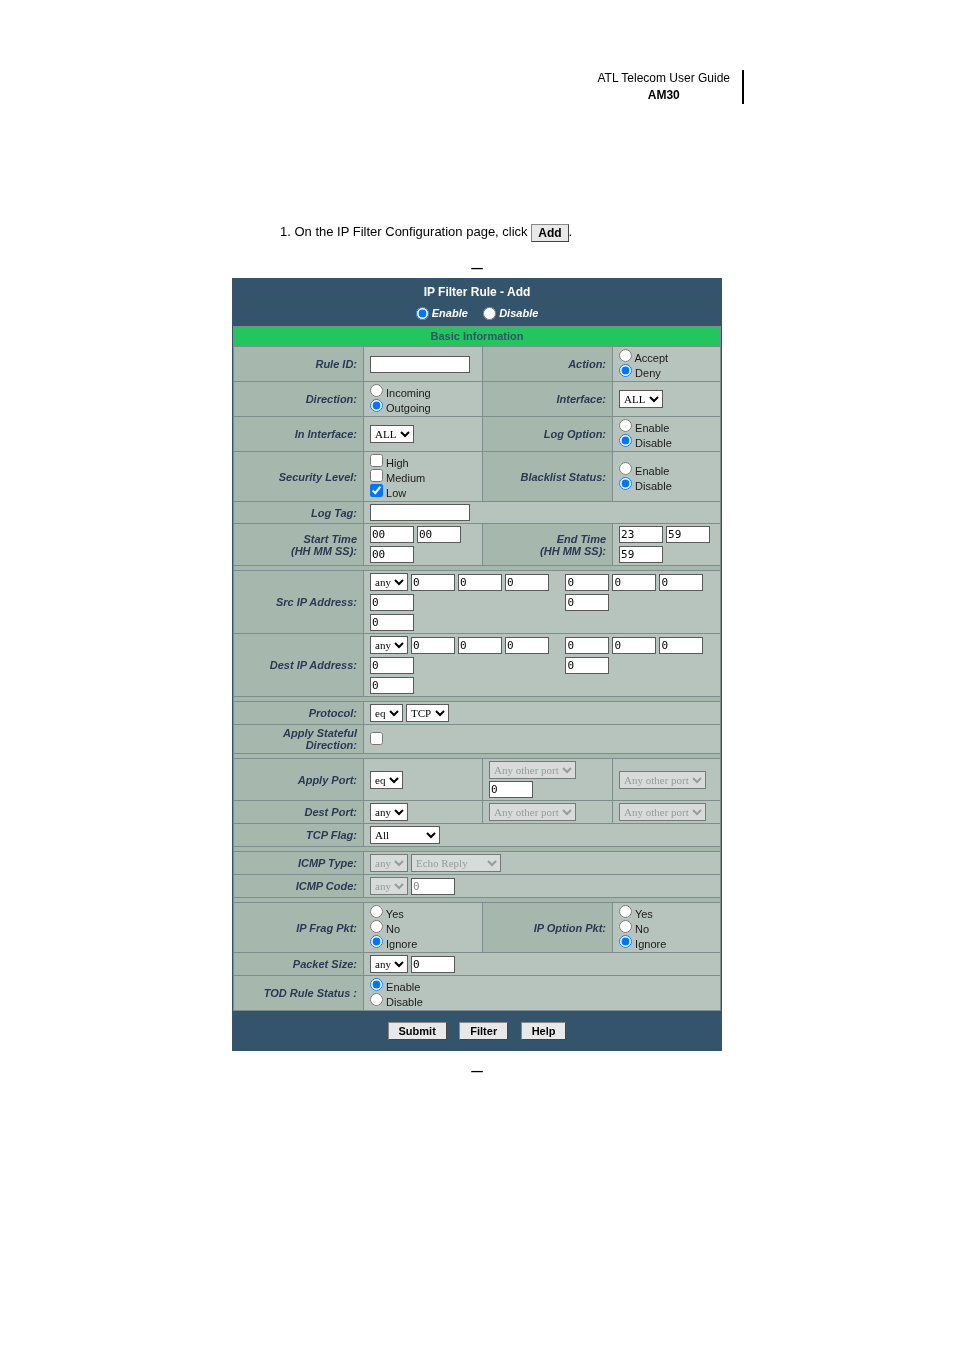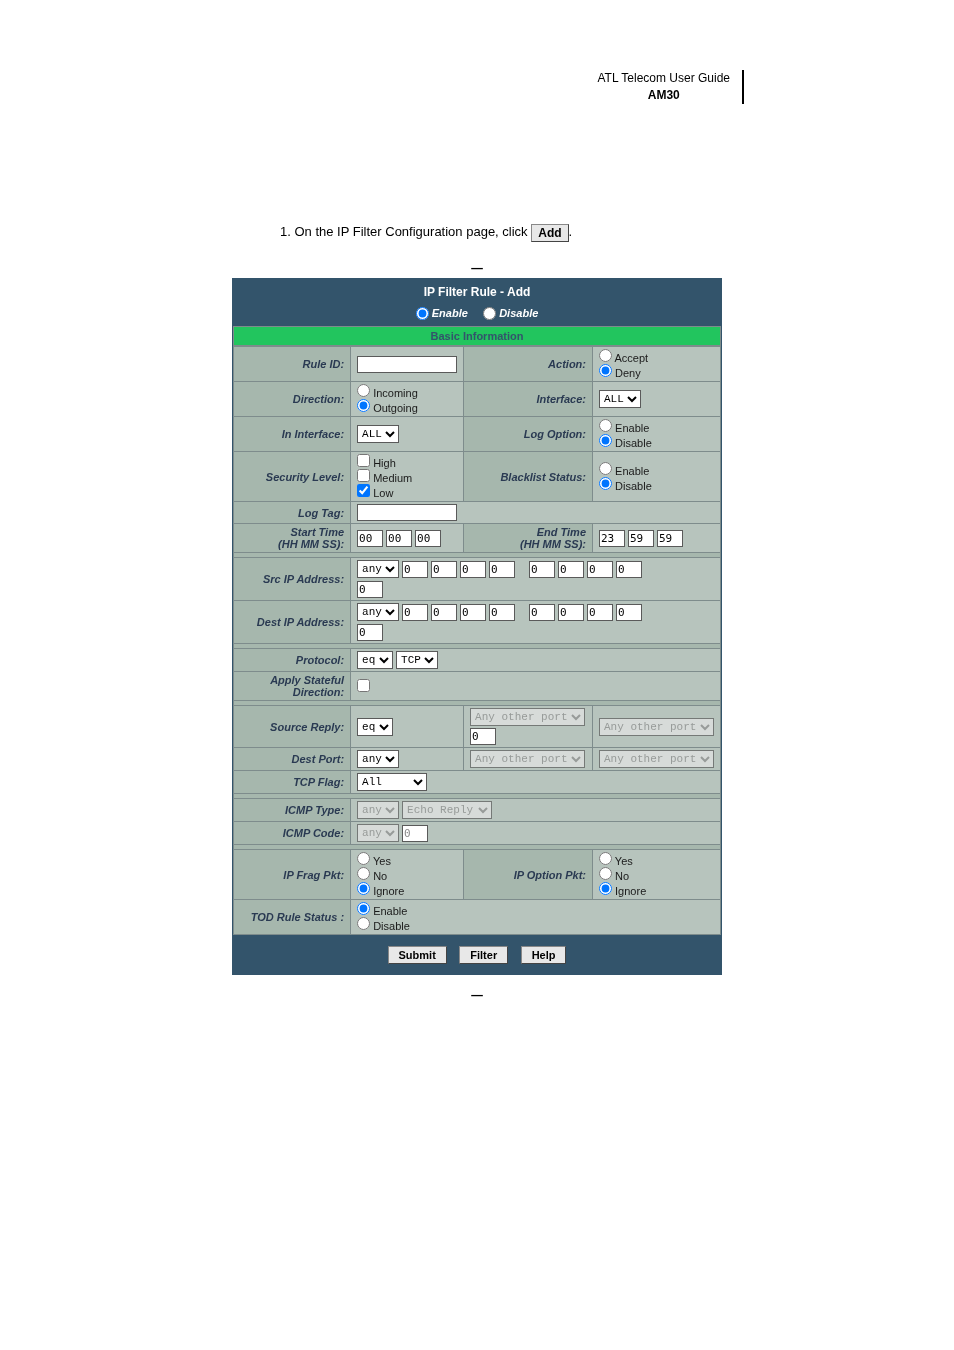--- a/index.html
+++ b/index.html
@@ -103,37 +103,37 @@
     border-top:none;
     border-bottom:none;
   }
   .radio-stack label,
   .check-stack label {
     display: block;
     font-size: 11px;
     color: #1a1a1a;
   }
   input[type="text"].tiny {
-    width: 26px;
+    width: 44px;
     height: 17px;
     font-family: monospace;
     font-size: 11px;
     padding: 0 1px;
     border: 1px solid #5a5a5a;
     background: #fff;
   }
   input[type="text"].mid {
     width: 100px;
     height: 17px;
     font-family: monospace;
     font-size: 11px;
     border: 1px solid #5a5a5a;
   }
   select {
-    font-family: Liberation Mono, monospace;
+    font-family: Liberation Serif, serif;
     font-size: 11px;
     height: 18px;
     border: 1px solid #5a5a5a;
     background: #fff;
   }
   select:disabled, input:disabled { background: #e5e5e5; color: #8a8a8a; }
   .octet-group-wrap { display:flex; gap: 14px; align-items:center; }
   .btn-row {
     background: #33546b;
     text-align: center;
@@ -317,21 +317,21 @@
       <td class="label-cell"><span>Apply Stateful</span><br><span>Direction:</span></td>
       <td class="field-cell" colspan="3">
         <input type="checkbox" style="">
       </td>
     </tr>
     <tr class="spacer-row">
           <td colspan="4"></td>
         </tr>
 
     <tr>
-      <td class="label-cell">Source Reply:</td>
+      <td class="label-cell">Apply Port:</td>
       <td class="field-cell">
         <select><option>eq</option></select>
       </td>
       <td class="field-cell">
         <select disabled=""><option>Any other port</option></select><br>
         <input type="text" class="tiny" style="margin-top: 2px;" value="0">
       </td>
       <td class="field-cell">
         <select disabled=""><option>Any other port</option></select>
       </td>
@@ -391,20 +391,29 @@
         <label><input type="radio" checked="" style=""> <span>Ignore</span></label>
       </td>
       <td class="label-cell">IP Option Pkt:</td>
       <td class="field-cell radio-stack">
         <label><input type="radio" style=""> <span>Yes</span></label>
         <label><input type="radio" style=""> <span>No</span></label>
         <label><input type="radio" checked="" style=""> <span>Ignore</span></label>
       </td>
     </tr>
 
+    <tr>
+      <td class="label-cell">Packet Size:</td>
+      <td class="field-cell" colspan="3">
+        <span class="inline-flex">
+          <select><option>any</option></select>
+          <input type="text" class="tiny" value="0" style="">
+        </span>
+      </td>
+    </tr>
 
     <tr>
       <td class="label-cell">TOD Rule Status :</td>
       <td class="field-cell radio-stack" colspan="3">
         <label><input type="radio" checked="" style=""> <span>Enable</span></label>
         <label><input type="radio" style=""> <span>Disable</span></label>
       </td>
     </tr>
   </tbody>
     </table>

